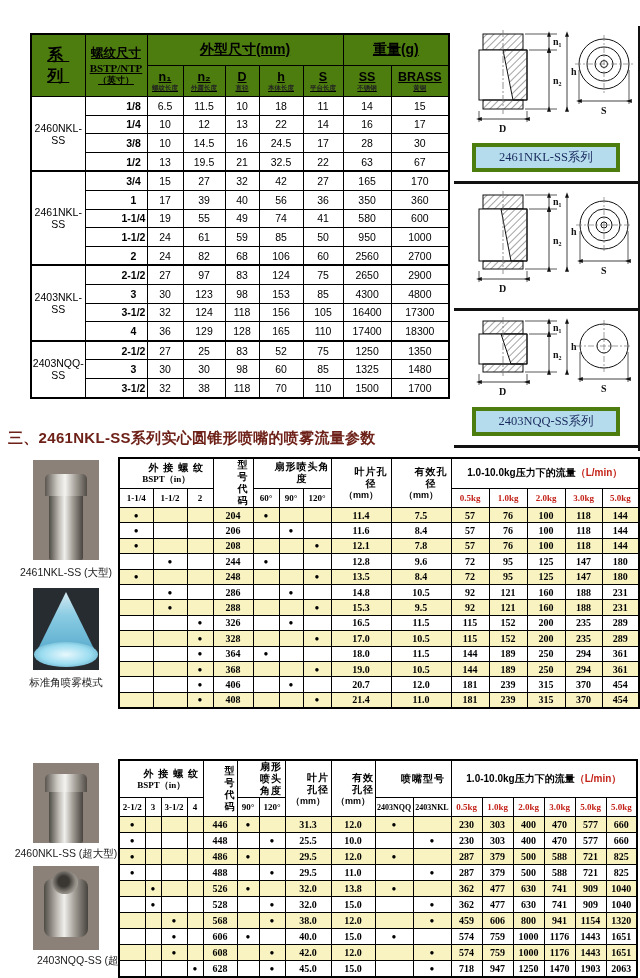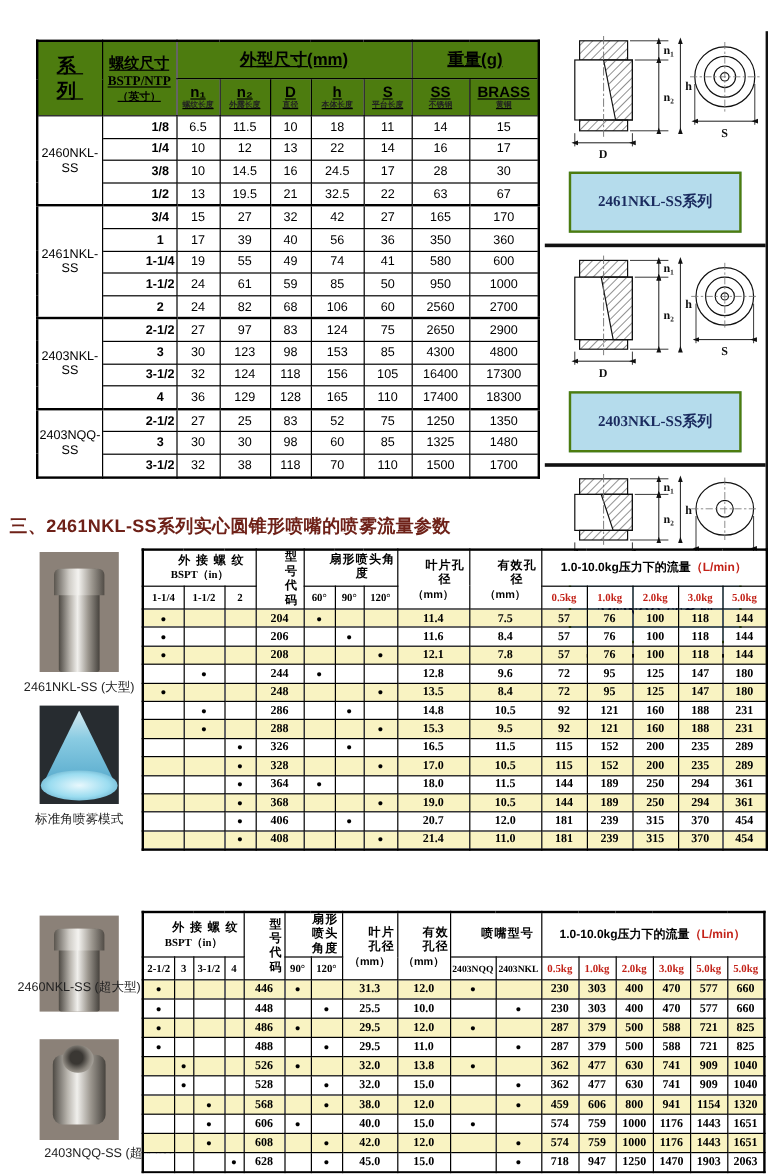--- a/index.html
+++ b/index.html
@@ -20,23 +20,23 @@
   .spec .dim-h .sym{font-size:12.5px;font-weight:bold;line-height:13px;}
   .spec .dim-h .note{font-size:6.5px;color:#222;line-height:7px;}
   .spec tbody td{height:17.6px;font-size:10.5px;background:#fff;}
   .spec tbody td.sz{font-weight:bold;padding-left:35px;}
   .spec tbody td.series{font-size:10.5px;line-height:12px;}
   .spec tr.gfirst td{border-top:2px solid #000;}
 
   
   .right-panel{position:absolute;left:454px;top:26px;width:184px;border-right:2px solid #111;}
   .diag-block{padding:2px 0 4px 0;}
-  .diag-label{background:#b5dcec;border:2px solid #4d7c0f;width:140px;margin:3px auto 2px auto;
-              text-align:center;font-family:"Liberation Serif",serif;font-weight:bold;
-              font-size:12.5px;color:#1a2a5e;padding:15px 0;}
+  .diag-label{background:#b5dcec;border:4px solid #4d7c0f;width:140px;margin:3px auto 2px auto;
+              text-align:center;font-family:"Liberation Serif",serif;font-weight:normal;
+              font-size:12.5px;color:#1a2a5e;padding:2px 0;}
   .hr{height:3px;background:#111;margin:3px 0;}
   .diag-svg{display:block;margin:0 auto;}
   .diag-svg text{font-family:"Liberation Serif",serif;font-weight:bold;font-size:10px;fill:#111;}
 
   
   .sec-head{position:absolute;left:8px;font-size:15px;font-weight:bold;color:#6e2118;letter-spacing:0.3px;}
   #sec3-head{top:429px;}
   #sec4-head{top:732px;}
 
   
@@ -386,21 +386,20 @@
         <circle cx="147" cy="36" r="16" fill="none" stroke="#111"></circle>
         <circle cx="147" cy="36" r="8" fill="none" stroke="#111"></circle>
         <circle cx="147" cy="36" r="3" fill="none" stroke="#111"></circle>
         <line x1="119" y1="36" x2="175" y2="36" stroke="#777" stroke-width="0.7" stroke-dasharray="6 2 2 2"></line>
         <line x1="147" y1="8" x2="147" y2="64" stroke="#777" stroke-width="0.7" stroke-dasharray="6 2 2 2"></line>
         <line x1="123" y1="42" x2="123" y2="75" stroke="#111" stroke-width="0.7"></line>
         <line x1="171" y1="42" x2="171" y2="75" stroke="#111" stroke-width="0.7"></line>
         <line x1="123" y1="72" x2="171" y2="72" stroke="#111" stroke-width="0.8" marker-start="url(#ar2)" marker-end="url(#ar2)"></line>
         <text x="144" y="85">S</text>
       </svg>
-      <div class="diag-label">2403NKL-SS系列</div>
     </div>
 
     <div class="hr"></div>
 
     <div class="diag-block">
       <svg class="diag-svg" width="178" height="88" viewBox="0 0 178 88">
         <defs>
           <pattern id="h3" width="5" height="5" patternTransform="rotate(45)" patternUnits="userSpaceOnUse">
             <line x1="0" y1="0" x2="0" y2="5" stroke="#666" stroke-width="1.2"></line>
           </pattern>
@@ -721,21 +720,21 @@
             <td>454</td>
           </tr>
         </tbody>
     </table>
   </div>
 
 
   <div class="photo" style="left:33px;top:763px;width:66px;height:80px;">
     <div class="cyl"></div>
   </div>
-  <div class="photo-cap" style="left:8px;top:816px;">2460NKL-SS (超大型)</div>
+  <div class="photo-cap" style="left:8px;top:847px;">2460NKL-SS (超大型)</div>
 
   <div class="photo" style="left:33px;top:866px;width:66px;height:84px;align-items:center;">
     <div class="cyl short"></div>
   </div>
   <div class="photo-cap" style="left:8px;top:954px;margin-left:24px;">2403NQQ-SS (超大型)</div>
 
   <div id="t4-wrap" class="flow-wrap">
     <table id="t4" class="flow">
       <colgroup>
         <col style="width:26px">

